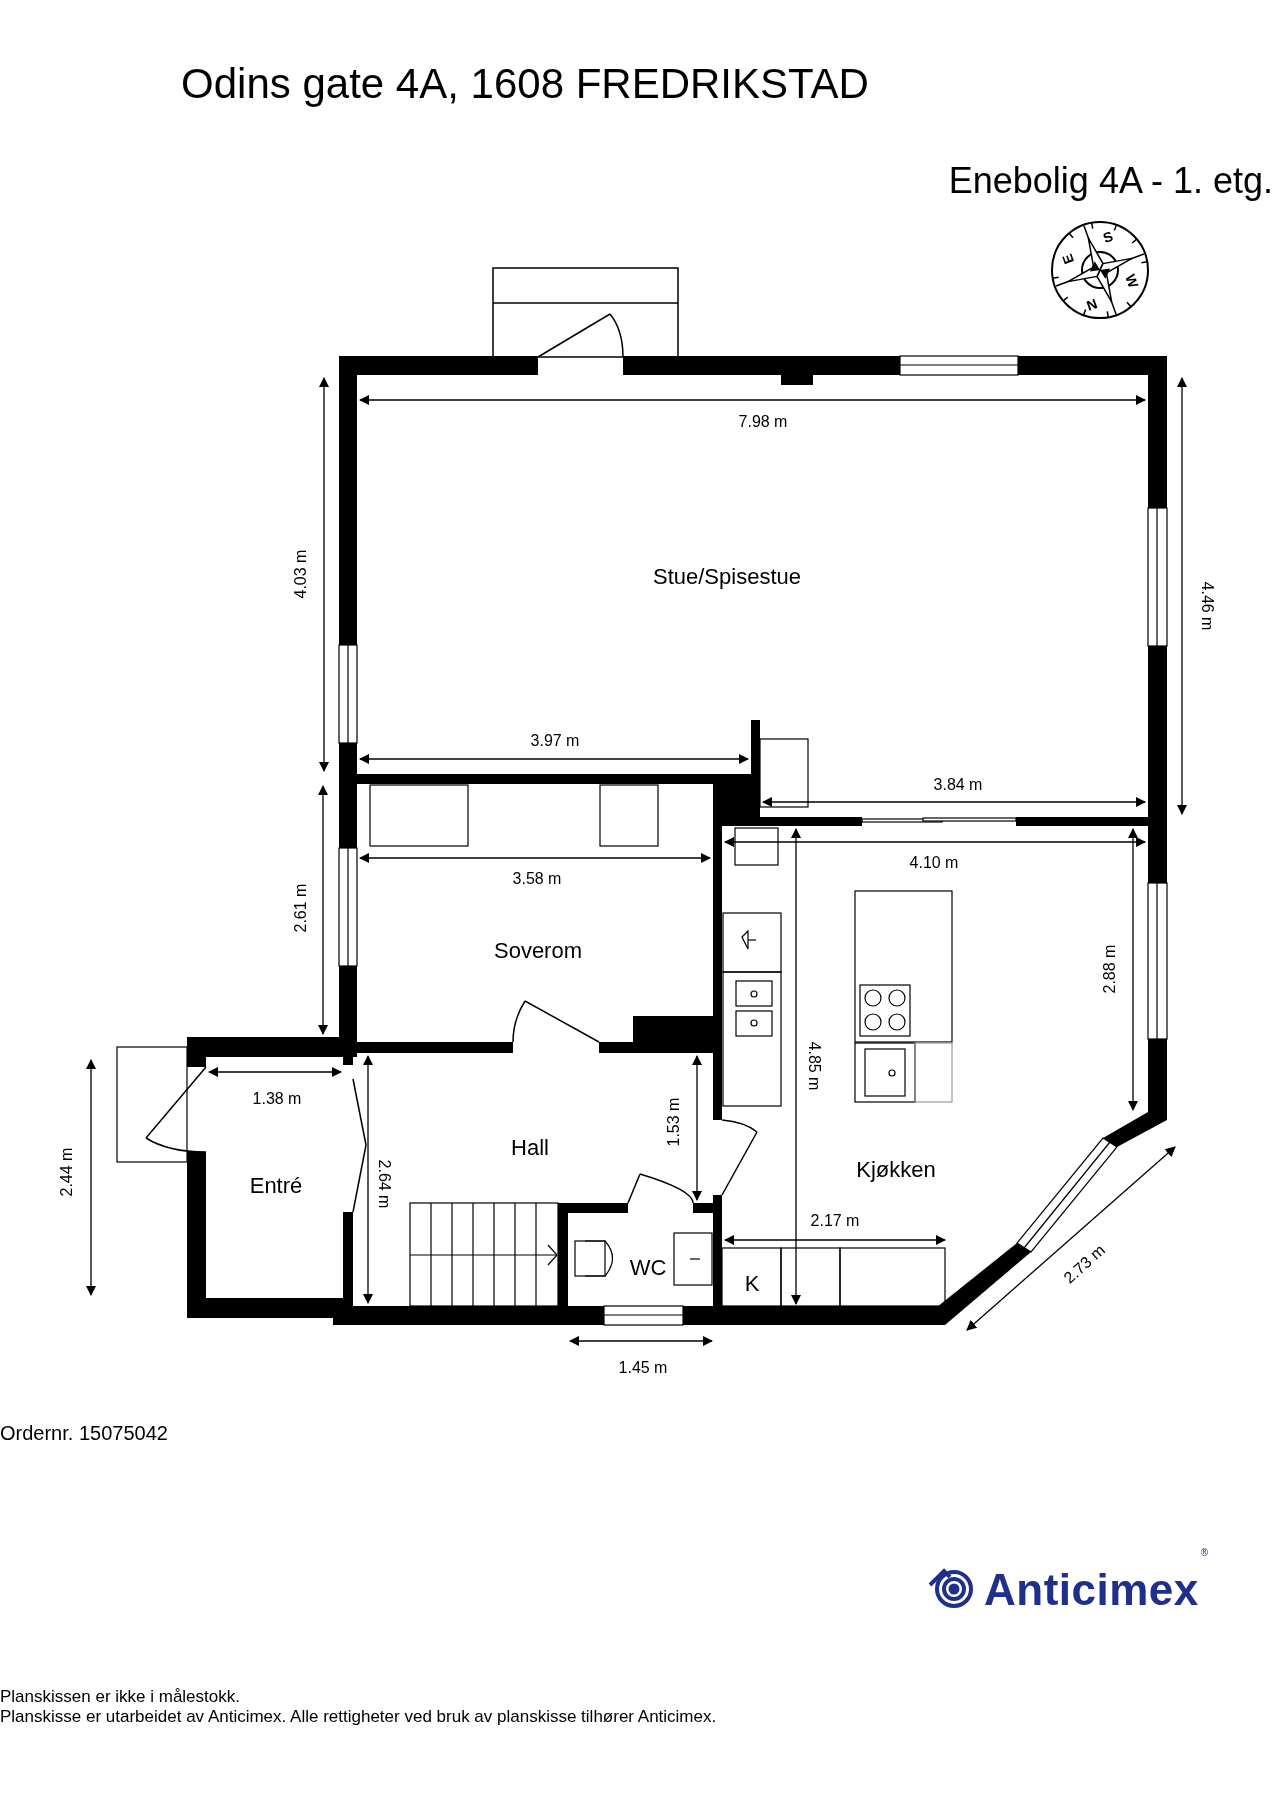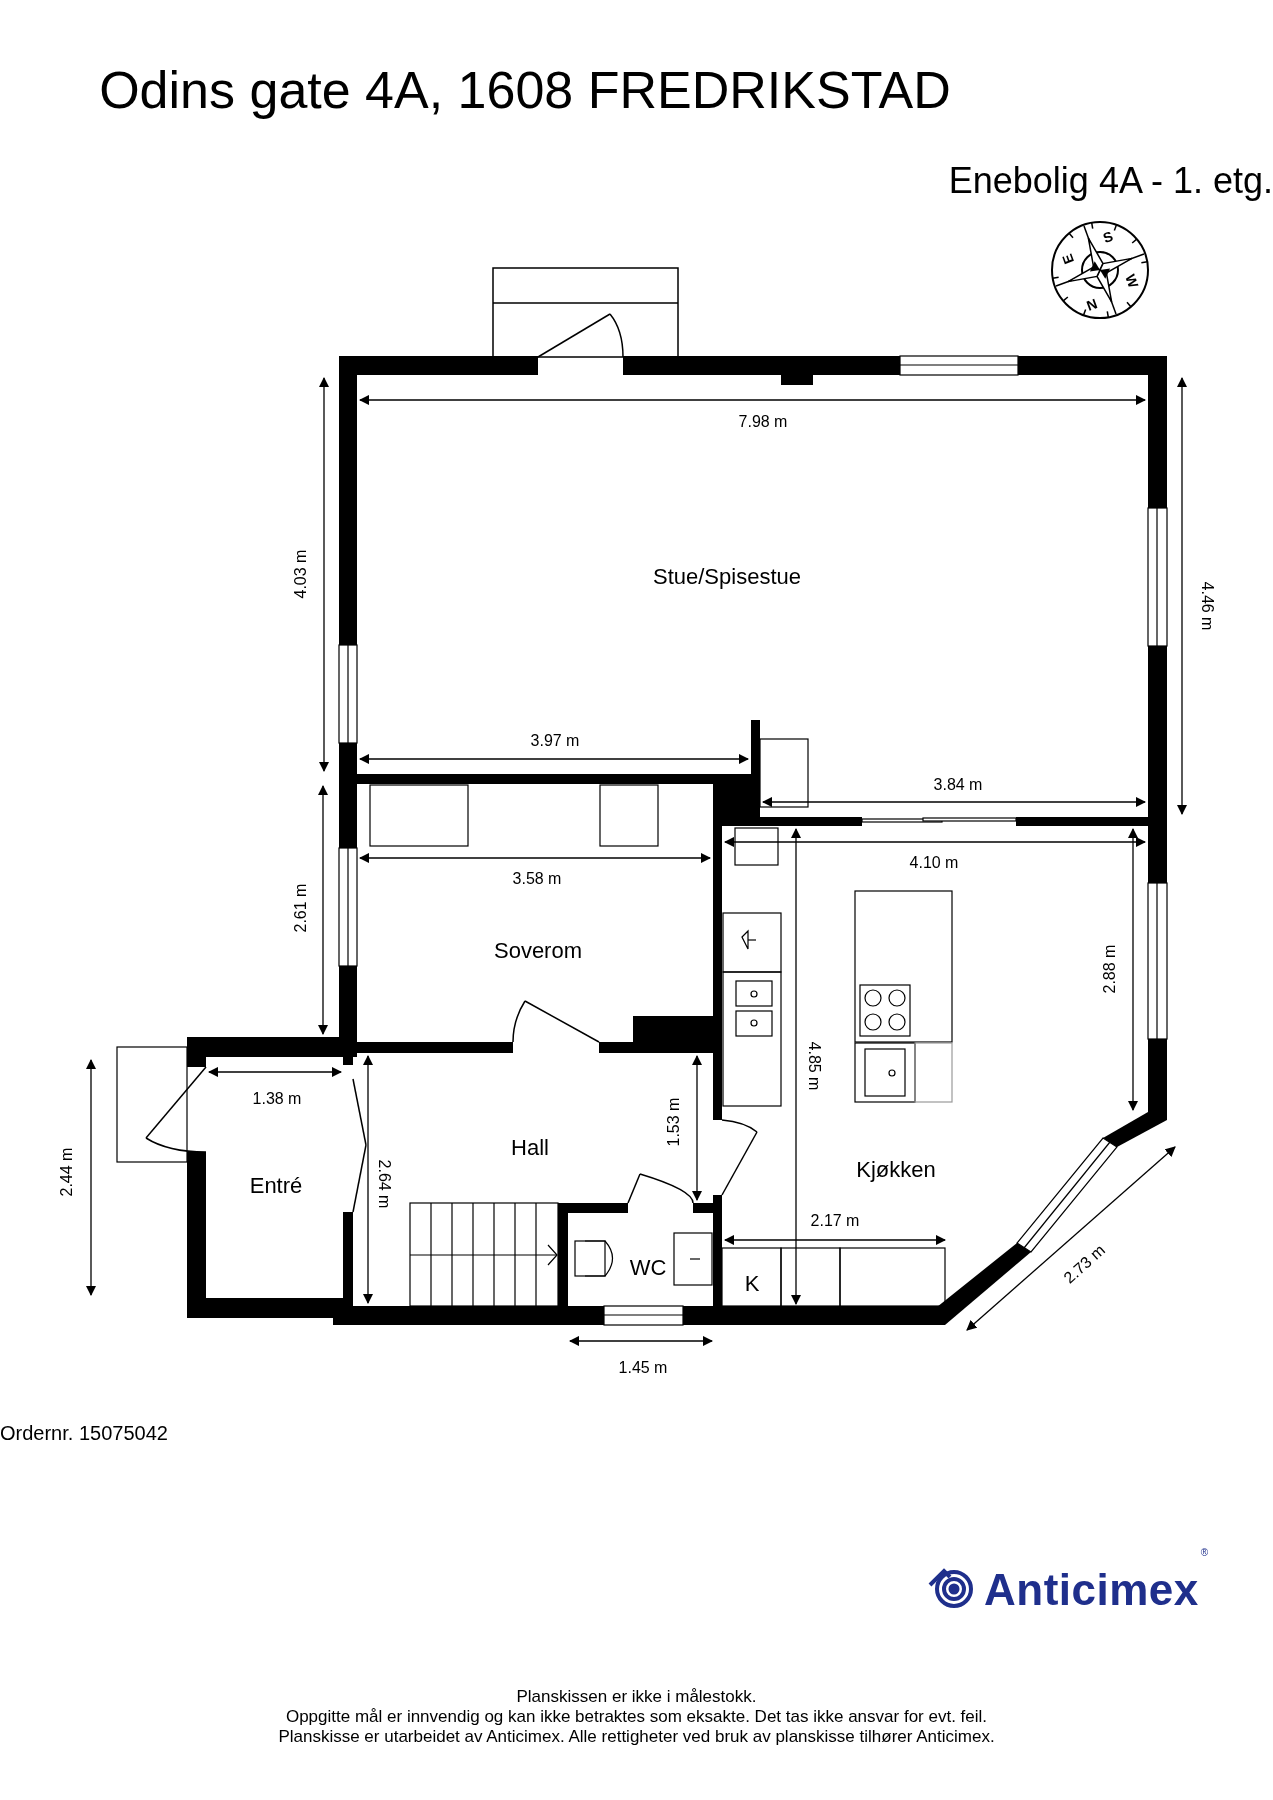--- a/index.html
+++ b/index.html
@@ -1,24 +1,24 @@
 <!DOCTYPE html>
 <html><head>
 <meta charset="utf-8">
 <style>
   html, body { margin: 0; padding: 0; background: #ffffff; }
   body { width: 1273px; height: 1800px; position: relative; overflow: hidden; font-family: "Liberation Sans", sans-serif; color: #000; }
-  .title { position: absolute; left: 0; width: 1050px; text-align: center; top: 60px; font-size: 52px; }
+  .title { position: absolute; left: 0; width: 1050px; text-align: center; top: 60px; font-size: 42px; }
   .subtitle { position: absolute; left: 0; width: 1273px; text-align: right; top: 160px; font-size: 36px; }
   svg.plan { position: absolute; left: 0; top: 0; }
   .order { position: absolute; left: 0; width: 1273px; top: 1422px; font-size: 20px; }
   .logo { position: absolute; left: 924px; top: 1565px; display: flex; color: #1f2f8c; }
   .logo-text { font-size: 44px; font-weight: bold; margin-left: 8px; letter-spacing: 0.5px; }
   .logo-reg { font-size: 10px; font-weight: normal; vertical-align: top; position: relative; top: -18px; margin-left: 2px; }
-  .footer { position: absolute; left: 0; width: 1273px; text-align: center; top: 1687px; font-size: 17px; line-height: 20px; }
+  .footer { position: absolute; left: 0; width: 1273px; text-align: left; top: 1687px; font-size: 17px; line-height: 20px; }
   .footer div { white-space: nowrap; }
   .dim { font-family: "Liberation Sans", sans-serif; font-size: 16px; fill: #000; }
   .room { font-family: "Liberation Sans", sans-serif; font-size: 22px; fill: #000; }
 </style>
 </head>
 <body>
 
 <div class="title">Odins gate 4A, 1608 FREDRIKSTAD</div>
 <div class="subtitle">Enebolig 4A - 1. etg.</div>
 
@@ -255,15 +255,14 @@
       <circle cx="30" cy="24" r="17"></circle>
       <circle cx="30" cy="24" r="10"></circle>
       <circle cx="30" cy="24" r="3.5" fill="#1f2f8c"></circle>
     </g>
   </svg>
   <span class="logo-text"><span>Anticimex</span><span class="logo-reg">®</span></span>
 </div>
 
 <div class="footer">
   <div>Planskissen er ikke i målestokk.</div>
-  <div>Oppgitte mål er innvendig og kan ikke betraktes som eksakte. Det tas ikke ansvar for evt. feil.</div>
   <div>Planskisse er utarbeidet av Anticimex. Alle rettigheter ved bruk av planskisse tilhører Anticimex.</div>
 </div>
 
 </body></html>

